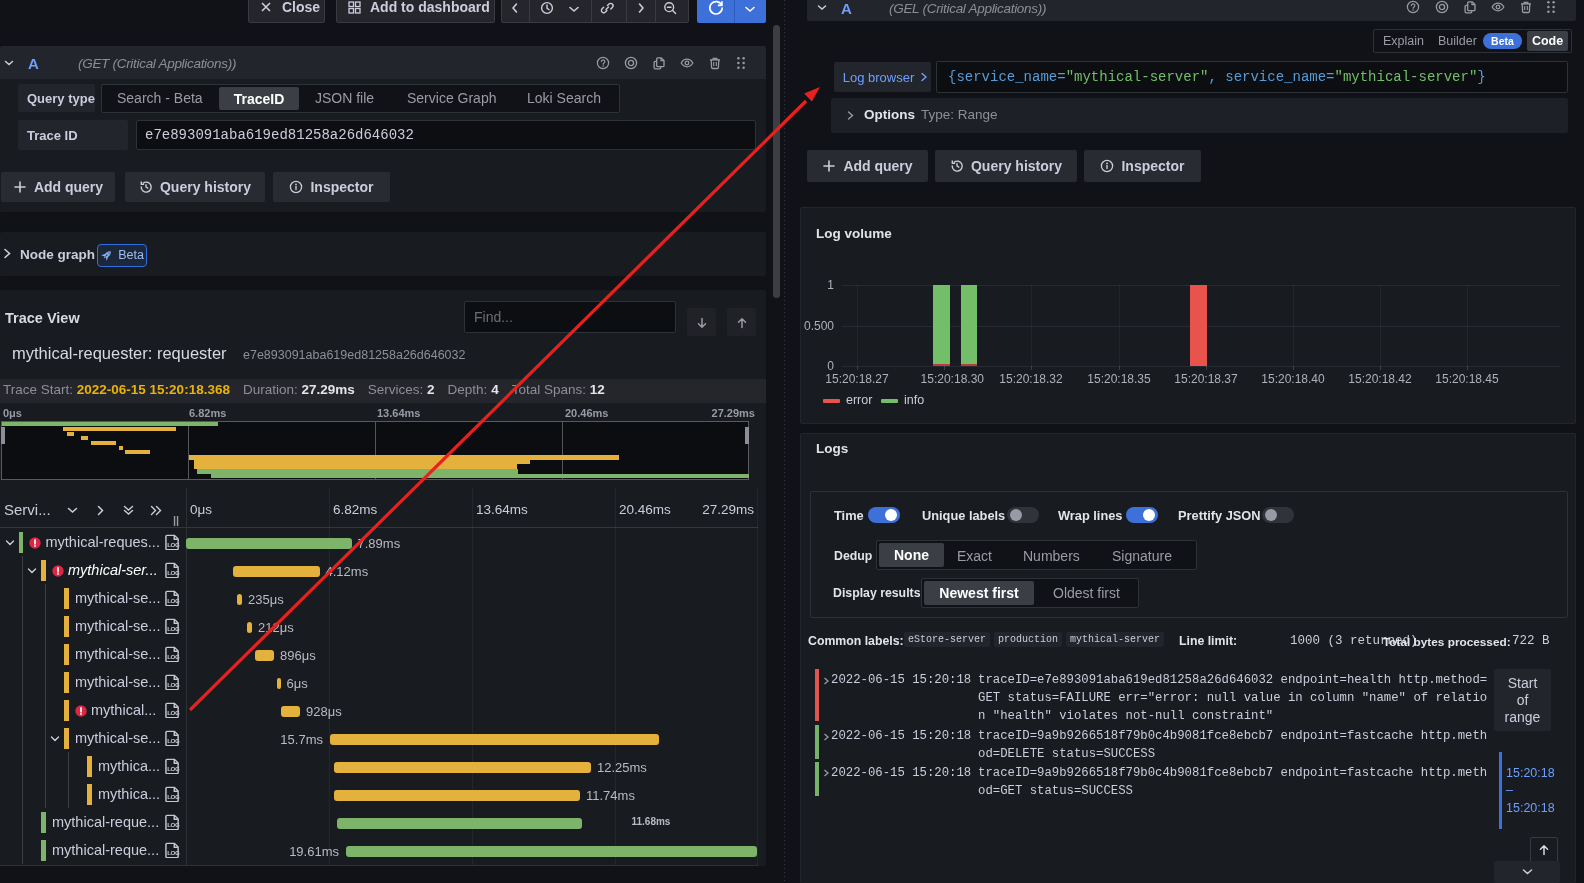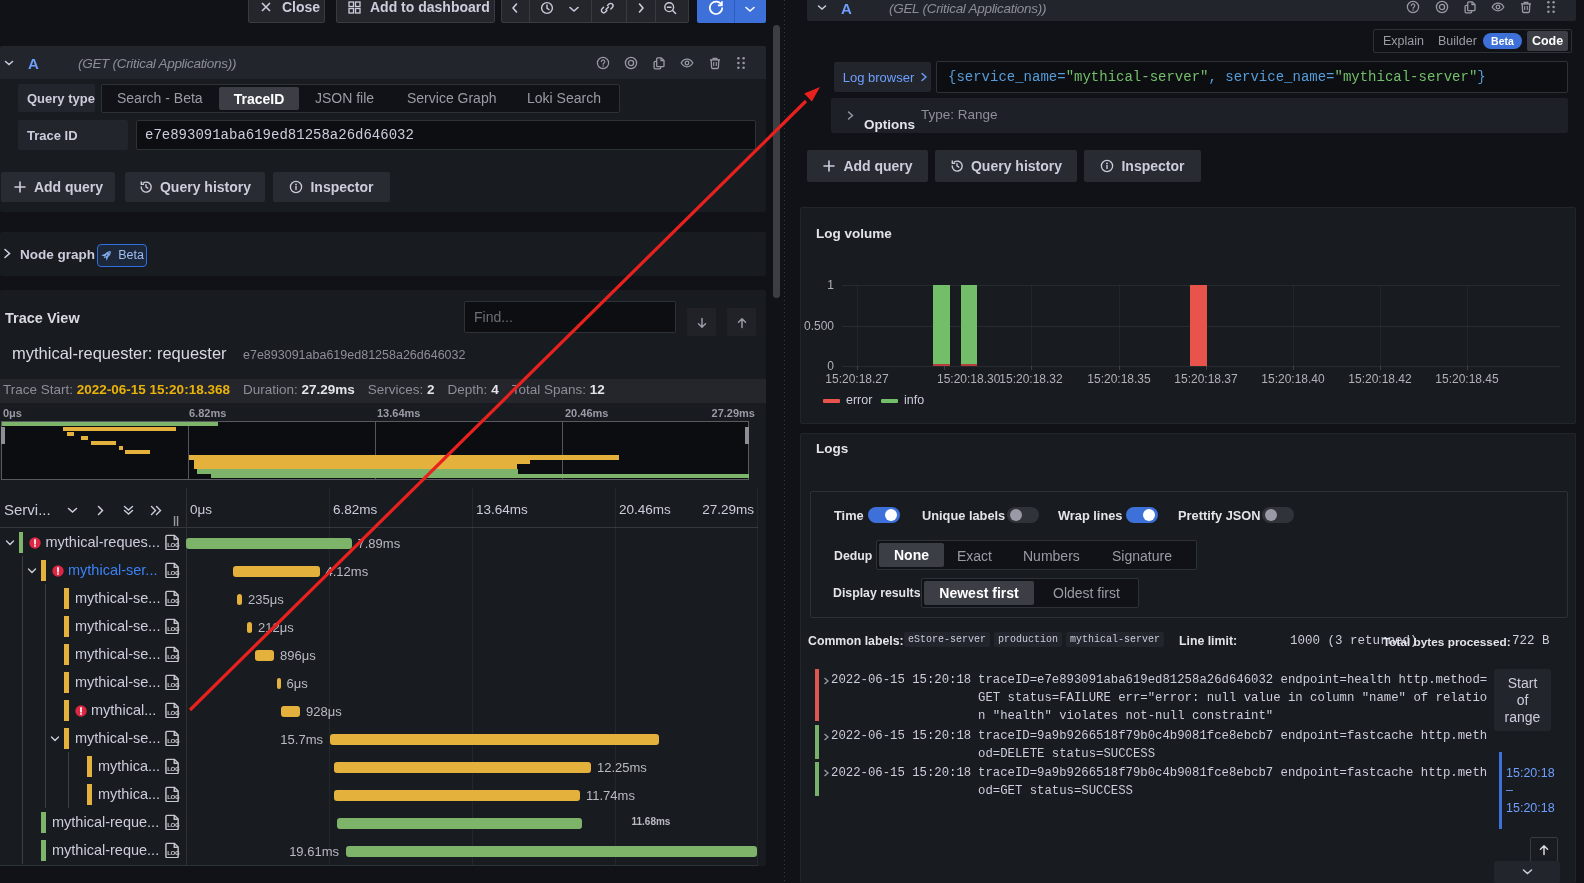--- a/index.html
+++ b/index.html
@@ -307,21 +307,21 @@
     </svg>
   </div>
 <div class="abs" style="left:41.0px;top:560.0px;width:4.5px;height:21px;background:#e5b13d"></div>
 <div class="abs" style="left:51.5px;top:564.5px;width:12px;height:12px">
     <svg class="" style="" width="12" height="12" viewBox="0 0 12 12" fill="none">
       <circle cx="6" cy="6" r="5.7" fill="#db2743"></circle>
       <path d="M6 2.8v4" stroke="#fff" stroke-width="1.7" stroke-linecap="round"></path>
       <circle cx="6" cy="8.9" r="0.95" fill="#fff"></circle>
     </svg>
   </div>
-<div class="abs" style="left:68px;top:562.0px;font-size:14.5px;color:#3b82f6;font-weight:400;white-space:nowrap;">mythical-ser...</div>
+<div class="abs" style="left:68px;top:562.0px;font-size:14.5px;color:#ffffff;font-weight:400;white-space:nowrap;font-style:italic;">mythical-ser...</div>
 <div class="abs" style="left:163.5px;top:562.0px;width:16px;height:16px">
     <svg class="" style="" width="16" height="16" viewBox="0 0 16 16" fill="none">
       <g transform="scale(1.14)">
         <path d="M2.6 1.2h6.6L12.4 4.4v8.4a0.9 0.9 0 01-0.9 0.9H2.6a0.9 0.9 0 01-0.9-0.9V2.1a0.9 0.9 0 010.9-0.9z" stroke="#c7c7d1" stroke-width="1.25" fill="none"></path>
         <path d="M9 1.4V4.6h3.2" stroke="#c7c7d1" stroke-width="1.25" fill="none"></path>
         <text x="2.9" y="11.6" font-family="Liberation Sans,sans-serif" font-weight="700" font-size="5.4" fill="#c7c7d1" letter-spacing="-0.4">LOG</text>
       </g>
     </svg>
   </div>
 <div class="abs" style="left:233.0px;top:565.5px;width:86.5px;height:11px;background:#e5b13d;border-radius:3px"></div>
@@ -535,21 +535,21 @@
   </div>
 <div class="input" style="left:936px;top:61px;width:632px;height:32px;padding-left:11px">
     <span class="mono" style="font-size:14px"><span style="color:#559cd8">{service_name=</span><span style="color:#73bf69">"mythical-server"</span><span style="color:#559cd8">,</span> <span style="color:#559cd8">service_name=</span><span style="color:#73bf69">"mythical-server"</span><span style="color:#559cd8">}</span></span>
   </div>
 <div class="abs" style="left:831px;top:98px;width:737px;height:35px;background:#1d2026;border-radius:2px"></div>
 <div class="abs" style="left:845px;top:110px;width:11px;height:11px">
     <svg class="" style="" width="11" height="11" viewBox="0 0 11 11" fill="none">
       <path d="M3.5 2l4 3.5-4 3.5" stroke="#9a9aa6" stroke-width="1.4" fill="none" stroke-linecap="round"></path>
     </svg>
   </div>
-<div class="abs" style="left:864px;top:107px;font-size:13.5px;color:#e3e4ea;font-weight:700;white-space:nowrap;margin-top:10px;">Options</div>
+<div class="abs" style="left:864px;top:107px;font-size:13.5px;color:#e3e4ea;font-weight:700;white-space:nowrap;">Options</div>
 <div class="abs" style="left:921px;top:107px;font-size:13.5px;color:#8e8e9a;font-weight:400;white-space:nowrap;">Type: Range</div>
 <div class="btn2" style="left:807px;top:150px;width:121px;height:32px">
     <svg class="" style="" width="14" height="14" viewBox="0 0 14 14" fill="none">
       <path d="M7 2v10M2 7h10" stroke="#ccccdc" stroke-width="1.6" stroke-linecap="round"></path>
     </svg>
     <span>Add query</span>
   </div>
 <div class="btn2" style="left:935px;top:150px;width:142px;height:32px">
     <svg class="" style="" width="14" height="14" viewBox="0 0 14 14" fill="none">
       <path d="M2.2 7a5 5 0 102-3.9" stroke="#ccccdc" stroke-width="1.4" fill="none" stroke-linecap="round"></path>
@@ -571,21 +571,21 @@
 <div class="abs" style="left:842px;top:285px;width:718px;height:1px;background:rgba(204,204,220,0.09)"></div>
 <div class="abs" style="left:790px;top:278px;width:44px;text-align:right;font-size:12px;color:#b0b0ba">1</div>
 <div class="abs" style="left:842px;top:325.5px;width:718px;height:1px;background:rgba(204,204,220,0.09)"></div>
 <div class="abs" style="left:790px;top:318.5px;width:44px;text-align:right;font-size:12px;color:#b0b0ba">0.500</div>
 <div class="abs" style="left:842px;top:366px;width:718px;height:1px;background:rgba(204,204,220,0.09)"></div>
 <div class="abs" style="left:790px;top:359px;width:44px;text-align:right;font-size:12px;color:#b0b0ba">0</div>
 <div class="abs" style="left:857px;top:285px;width:1px;height:81px;background:rgba(204,204,220,0.06)"></div>
 <div class="abs" style="left:817px;top:372px;width:80px;text-align:center;font-size:12px;color:#b0b0ba">15:20:18.27</div>
 <div class="abs" style="left:857px;top:366px;width:1px;height:4px;background:rgba(204,204,220,0.2)"></div>
 <div class="abs" style="left:944px;top:285px;width:1px;height:81px;background:rgba(204,204,220,0.06)"></div>
-<div class="abs" style="left:937px;top:372px;width:80px;text-align:left;font-size:12px;color:#b0b0ba">15:20:18.30</div>
+<div class="abs" style="left:904px;top:372px;width:80px;text-align:right;font-size:12px;color:#b0b0ba">15:20:18.30</div>
 <div class="abs" style="left:944px;top:366px;width:1px;height:4px;background:rgba(204,204,220,0.2)"></div>
 <div class="abs" style="left:1031px;top:285px;width:1px;height:81px;background:rgba(204,204,220,0.06)"></div>
 <div class="abs" style="left:991px;top:372px;width:80px;text-align:center;font-size:12px;color:#b0b0ba">15:20:18.32</div>
 <div class="abs" style="left:1031px;top:366px;width:1px;height:4px;background:rgba(204,204,220,0.2)"></div>
 <div class="abs" style="left:1119px;top:285px;width:1px;height:81px;background:rgba(204,204,220,0.06)"></div>
 <div class="abs" style="left:1079px;top:372px;width:80px;text-align:center;font-size:12px;color:#b0b0ba">15:20:18.35</div>
 <div class="abs" style="left:1119px;top:366px;width:1px;height:4px;background:rgba(204,204,220,0.2)"></div>
 <div class="abs" style="left:1206px;top:285px;width:1px;height:81px;background:rgba(204,204,220,0.06)"></div>
 <div class="abs" style="left:1166px;top:372px;width:80px;text-align:center;font-size:12px;color:#b0b0ba">15:20:18.37</div>
 <div class="abs" style="left:1206px;top:366px;width:1px;height:4px;background:rgba(204,204,220,0.2)"></div>

